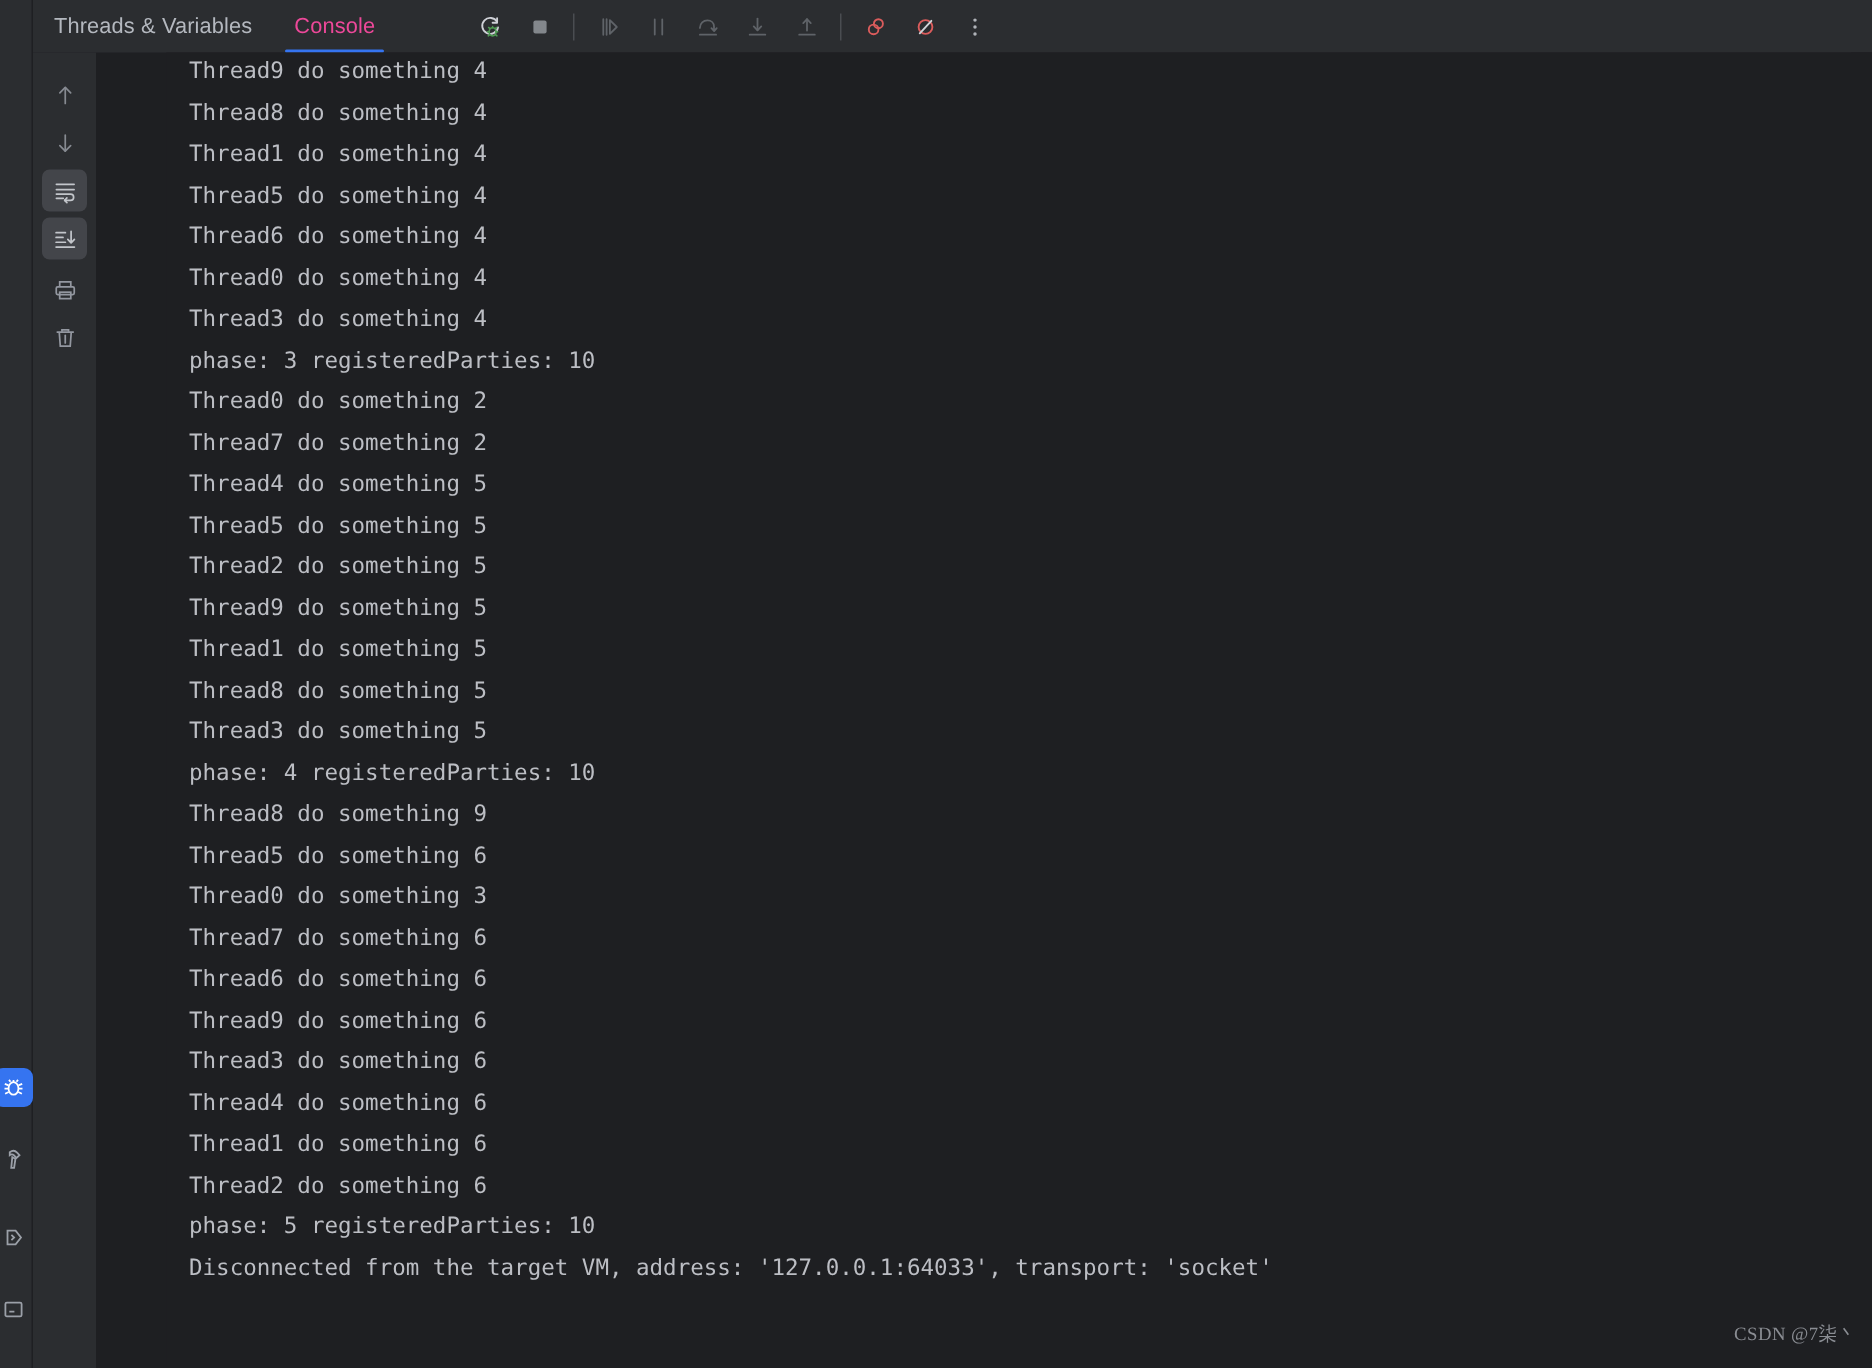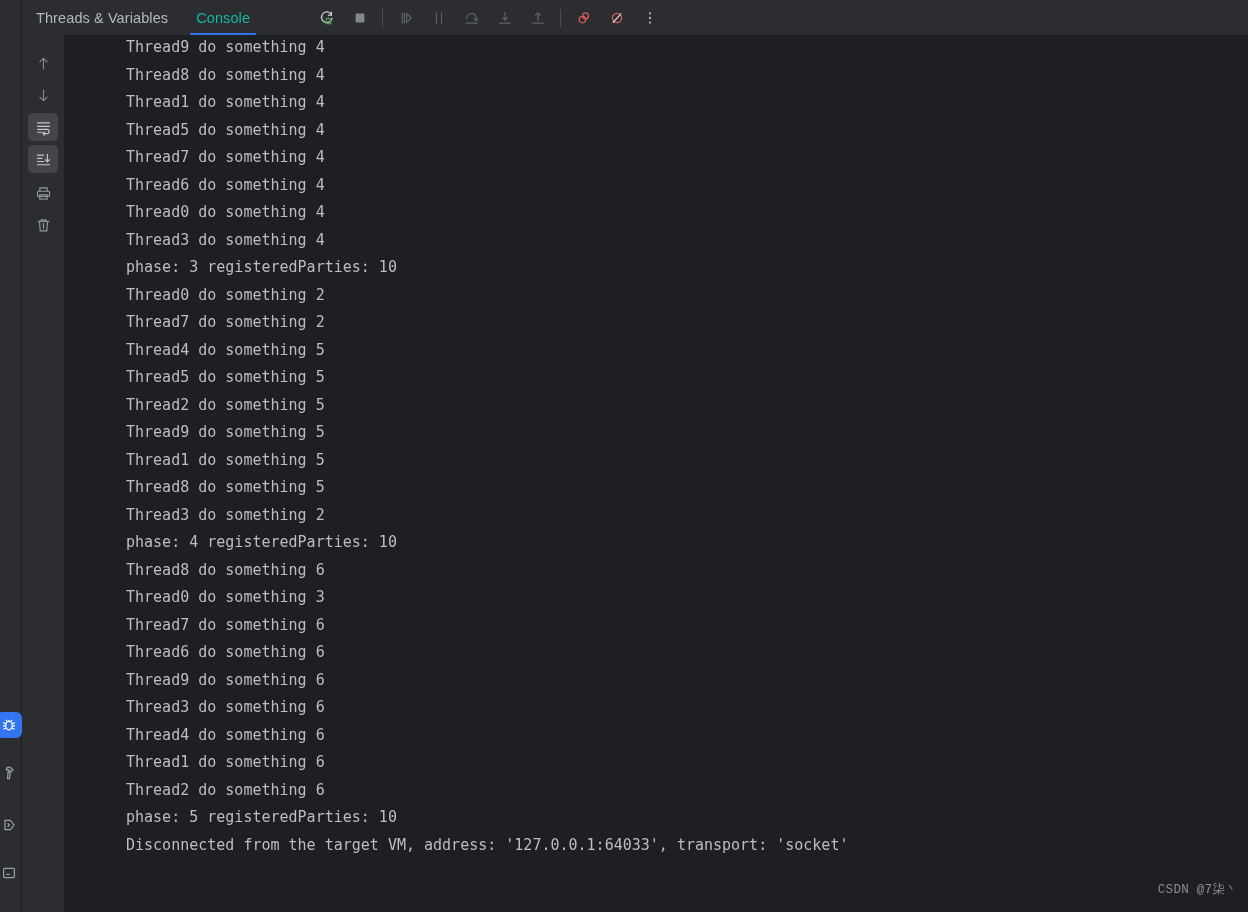--- a/index.html
+++ b/index.html
@@ -64,21 +64,21 @@
   .tab {
     display: flex;
     align-items: center;
     padding: 0 14px;
     font-size: 14.5px;
     color: #b4b8bf;
     position: relative;
     white-space: nowrap;
     letter-spacing: .1px;
   }
-  .tab.active { color: #14b8a6; }
+  .tab.active { color: #ec4899; }
   .tab.active::after {
     content: "";
     position: absolute;
     left: 8px; right: 8px;
     bottom: 0;
     height: 2px;
     background: #3574f0;
     border-radius: 1px;
   }
   .toolbar {
@@ -158,21 +158,21 @@
     background: #1e1f22;
   }
 
   
   .watermark {
     position: absolute;
     right: 10px;
     bottom: 14px;
     font-size: 12.5px;
     color: #8a8d93;
-    font-family: Liberation Mono, monospace;
+    font-family: Liberation Serif, serif;
     letter-spacing: .3px;
     pointer-events: none;
   }
 </style>
 </head>
 <body>
 
 <div id="app">
 
   <div class="left-strip">
@@ -388,36 +388,36 @@
     </div>
 
   </div>
 
   <div class="console">
     <div class="console-inner" id="console-lines">
         <div class="line">Thread9 do something 4</div>
         <div class="line">Thread8 do something 4</div>
         <div class="line">Thread1 do something 4</div>
         <div class="line">Thread5 do something 4</div>
-        <div class="line">Thread7 do something 4</div>
         <div class="line">Thread6 do something 4</div>
         <div class="line">Thread0 do something 4</div>
         <div class="line">Thread3 do something 4</div>
         <div class="line">phase: 3 registeredParties: 10</div>
         <div class="line">Thread0 do something 2</div>
         <div class="line">Thread7 do something 2</div>
         <div class="line">Thread4 do something 5</div>
         <div class="line">Thread5 do something 5</div>
         <div class="line">Thread2 do something 5</div>
         <div class="line">Thread9 do something 5</div>
         <div class="line">Thread1 do something 5</div>
         <div class="line">Thread8 do something 5</div>
-        <div class="line">Thread3 do something 2</div>
+        <div class="line">Thread3 do something 5</div>
         <div class="line">phase: 4 registeredParties: 10</div>
-        <div class="line">Thread8 do something 6</div>
+        <div class="line">Thread8 do something 9</div>
+        <div class="line">Thread5 do something 6</div>
         <div class="line">Thread0 do something 3</div>
         <div class="line">Thread7 do something 6</div>
         <div class="line">Thread6 do something 6</div>
         <div class="line">Thread9 do something 6</div>
         <div class="line">Thread3 do something 6</div>
         <div class="line">Thread4 do something 6</div>
         <div class="line">Thread1 do something 6</div>
         <div class="line">Thread2 do something 6</div>
         <div class="line">phase: 5 registeredParties: 10</div>
         <div class="line">Disconnected from the target VM, address: '127.0.0.1:64033', transport: 'socket'</div>

